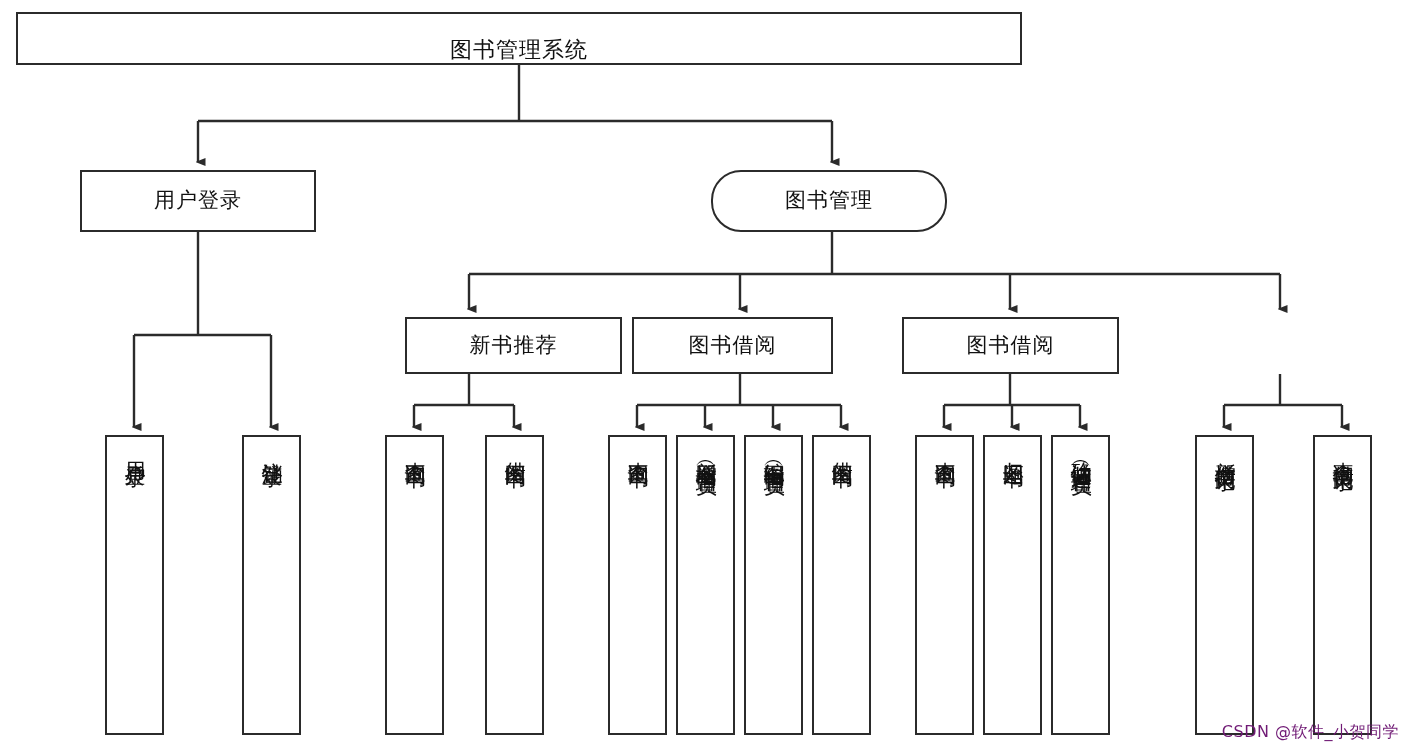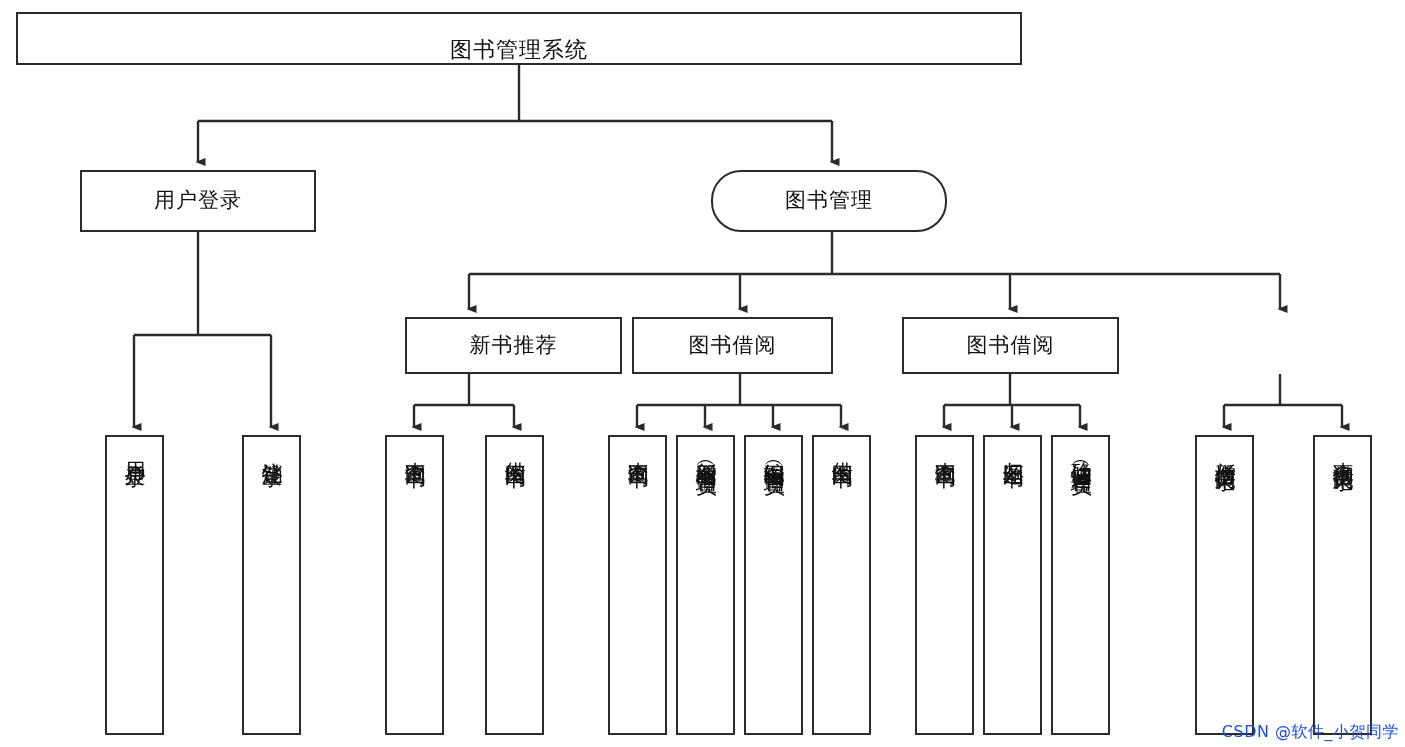--- a/index.html
+++ b/index.html
@@ -56,21 +56,21 @@
     line-height: 1.12;
     letter-spacing: 2px;
     white-space: nowrap;
     color: #111111;
   }
   .watermark {
     position: absolute;
     right: 6px;
     bottom: 4px;
     font-size: 16px;
-    color: #1d4ed8;
+    color: #701a75;
     letter-spacing: 0.5px;
     white-space: nowrap;
     pointer-events: none;
   }
 </style>
 </head>
 <body>
 
 <div id="diagram-root">
 

